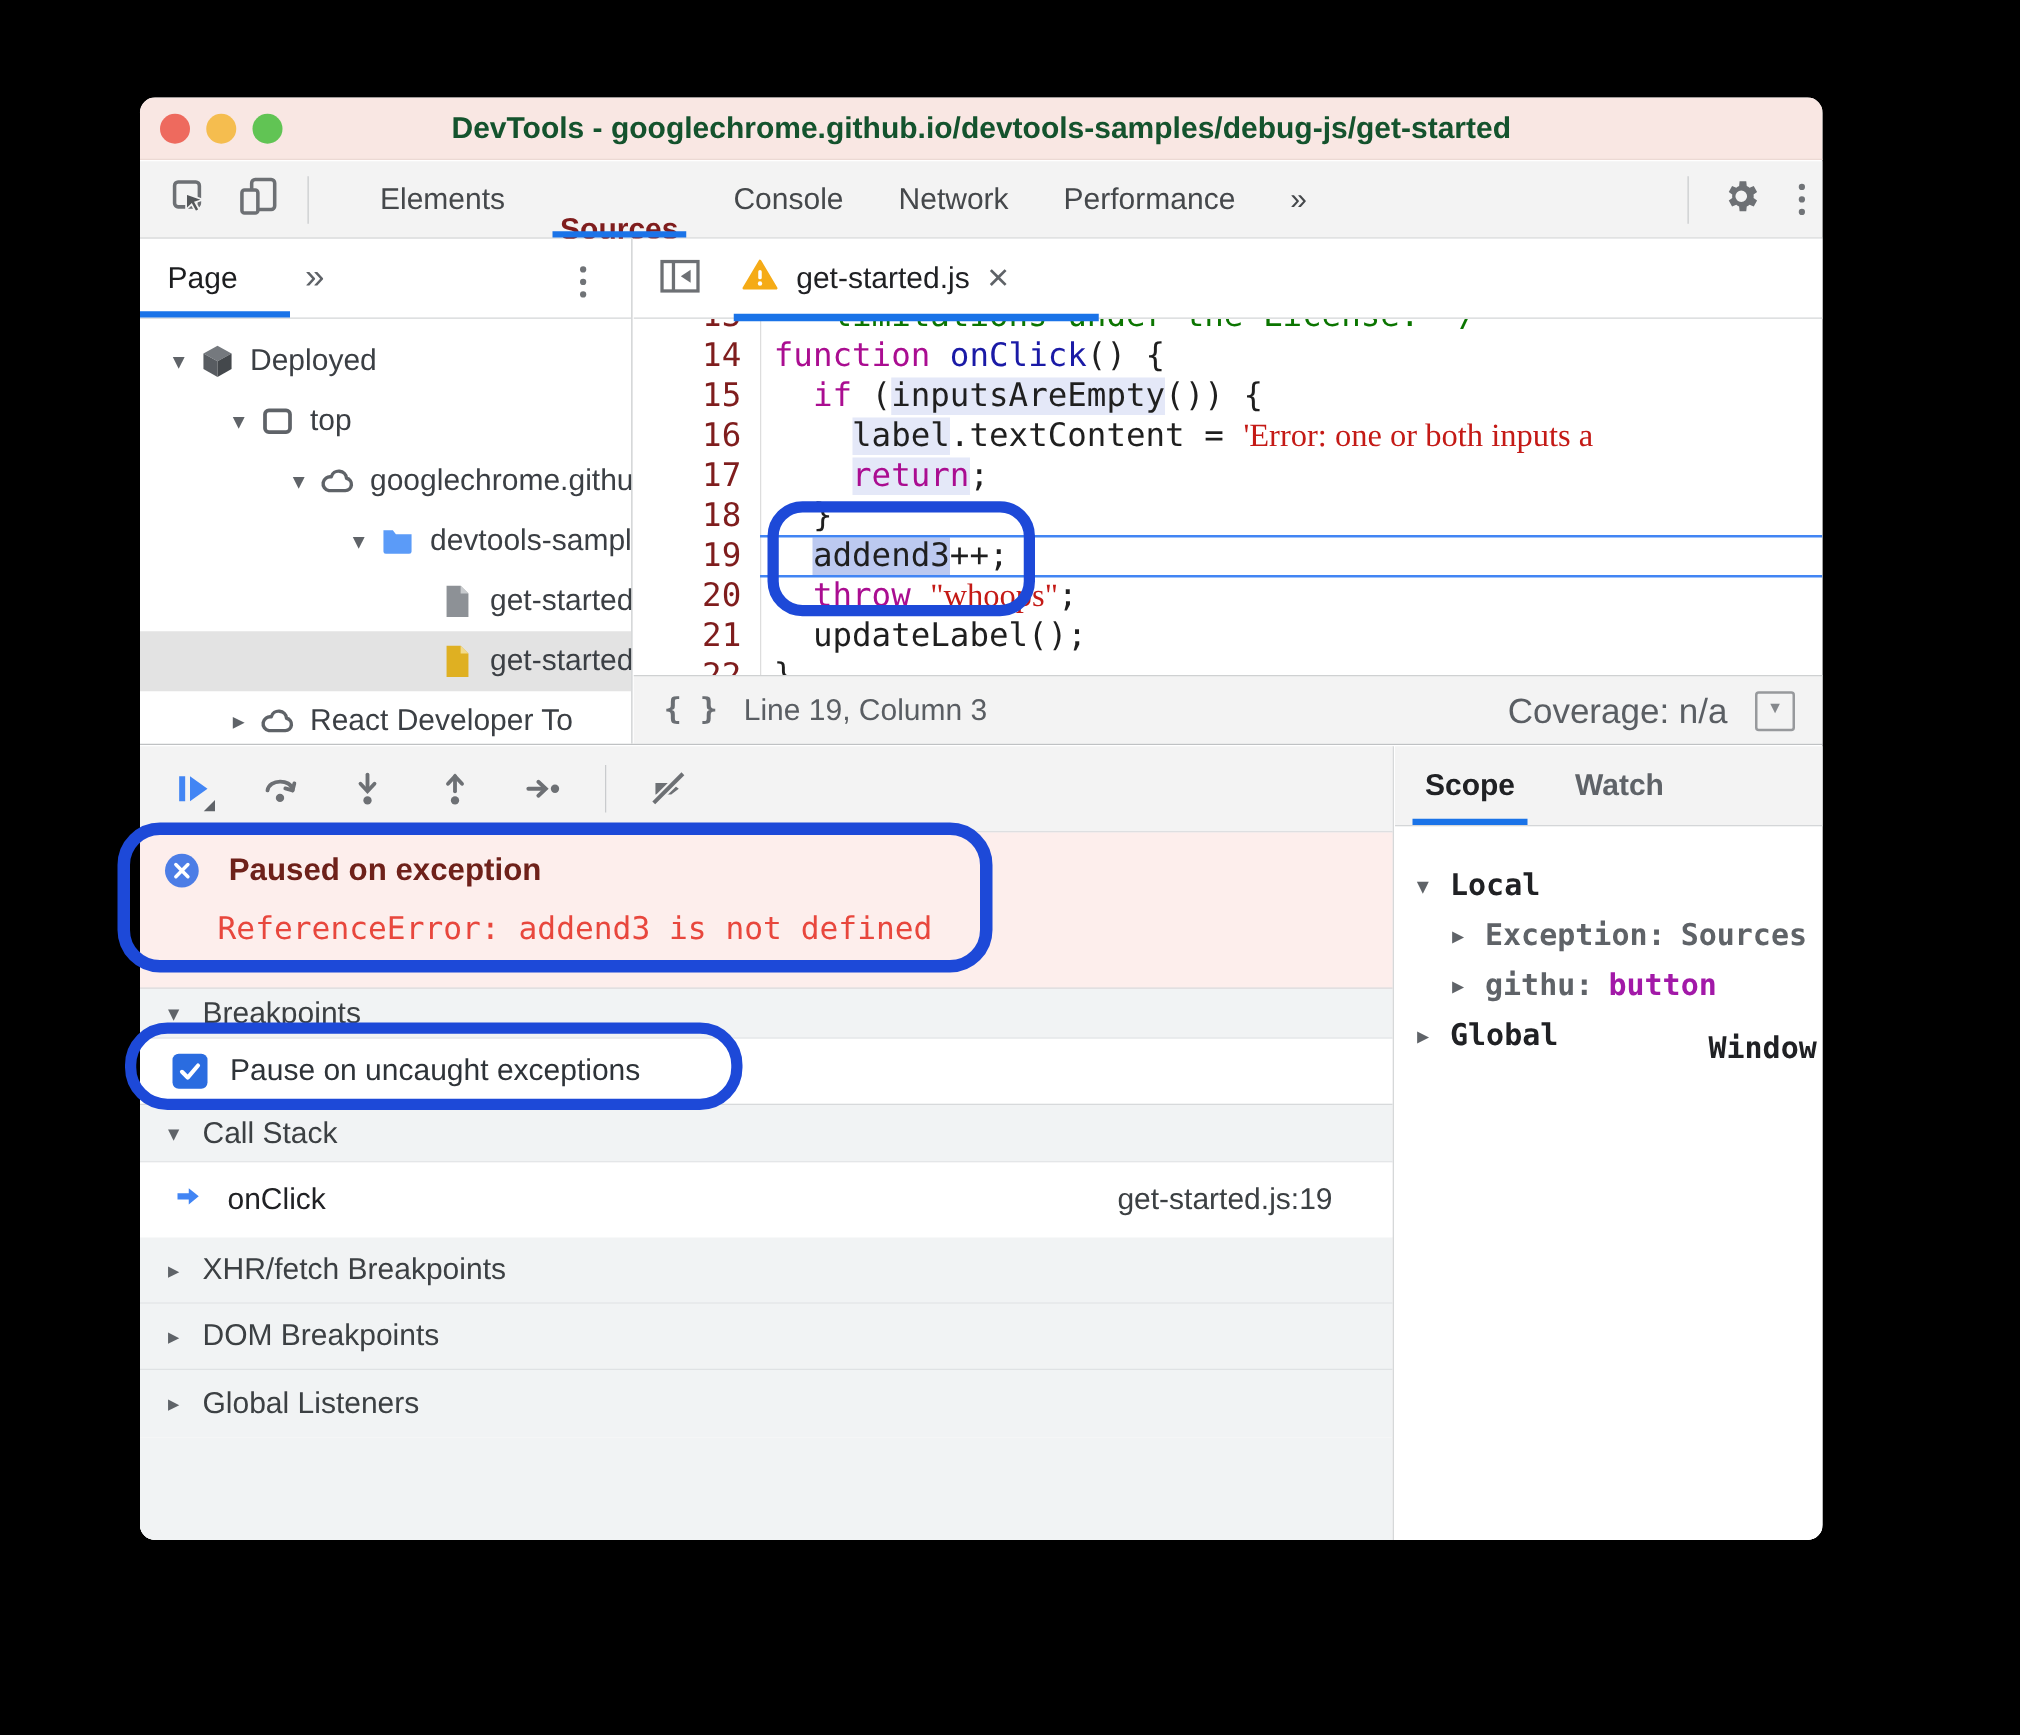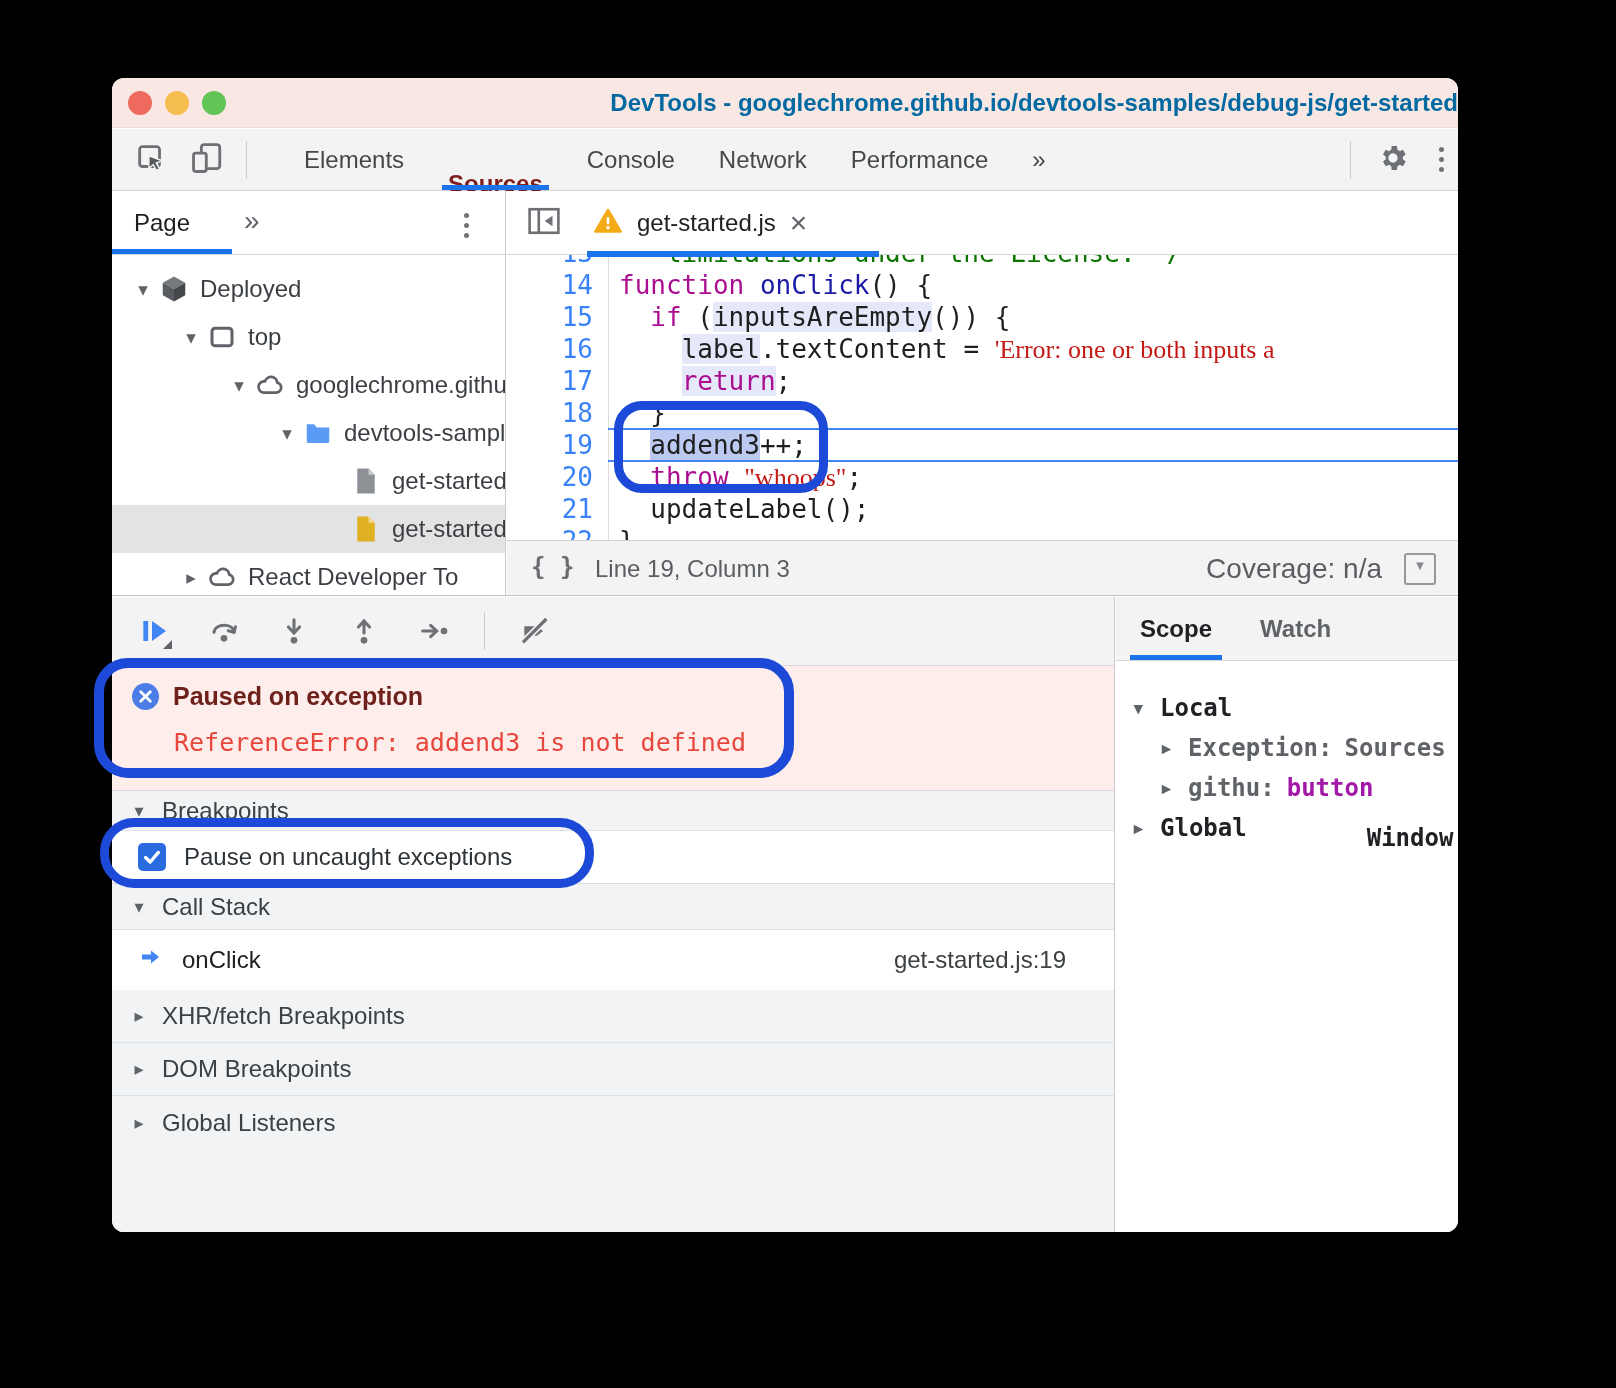--- a/index.html
+++ b/index.html
@@ -6,21 +6,21 @@
   html,body { width:1616px; height:1388px; background:#000; font-family:"Liberation Sans",sans-serif; position:relative; overflow:hidden; }
 
   #window { position:absolute; left:112px; top:78px; width:1346px; height:1154px; background:#fff;
             border-radius:12px; overflow:hidden; box-shadow:0 30px 90px rgba(0,0,0,.65); }
 
   
   .titlebar { position:absolute; top:0; left:0; right:0; height:50px; background:#f9e7e3; border-bottom:1px solid #ecd9d4; }
   .lights { position:absolute; left:16px; top:13px; display:flex; gap:13px; }
   .light { width:24px; height:24px; border-radius:50%; }
   .light.red { background:#ee6a5e; } .light.yellow { background:#f5bd4f; } .light.green { background:#61c454; }
-  .title { text-align:right; line-height:50px; font-size:24px; font-weight:bold; color:#0369a1; }
+  .title { text-align:center; line-height:50px; font-size:24px; font-weight:bold; color:#14532d; }
 
   
   .toolbar { position:absolute; top:51px; left:0; right:0; height:62px; background:#f3f3f3; border-bottom:1px solid #cfd1d2; }
   .tb-icons { position:absolute; left:22px; top:0; height:100%; display:flex; align-items:center; gap:22px; }
   .tb-sep { width:1px; height:38px; background:#c9cbcd; }
   .main-tabs { position:absolute; left:192px; top:0; height:100%; display:flex; align-items:stretch; gap:44px; }
   .tab { position:relative; display:flex; align-items:center; font-size:24px; color:#45484b; cursor:default; }
   .tab.selected { color:#7f1d1d; font-weight:600;margin-top:48px; }
   .tab.selected::after { content:""; position:absolute; left:-6px; right:-6px; bottom:0; height:5px; background:#1a73e8; }
   .tb-right { position:absolute; right:10px; top:0; height:100%; display:flex; align-items:center; gap:26px; }
@@ -47,21 +47,21 @@
   .file-tab { position:absolute; left:86px; top:0; height:100%; display:flex; align-items:center; gap:14px; }
   .file-tab .label { font-size:24px; color:#202124; }
   .file-tab .close { font-size:30px; color:#5f6368; line-height:1; }
   .tab-underline { position:absolute; left:80px; bottom:-3px; width:292px; height:6px; background:#1a73e8; z-index:5; }
 
   .code { position:absolute; top:64px; left:0; right:0; bottom:55px; overflow:hidden;
           font-family:"DejaVu Sans Mono",monospace; font-size:26px; }
   .code::before { content:""; position:absolute; left:101px; top:0; bottom:0; width:1px; background:#ddd; z-index:1; }
   .code-inner { position:absolute; top:-18px; left:0; right:0; }
   .code-line { height:32px; line-height:32px; display:flex; white-space:pre; }
-  .gutter { width:100px; flex:none; text-align:right; padding-right:14px; color:#3b82f6; }
+  .gutter { width:100px; flex:none; text-align:right; padding-right:14px; color:#7f1d1d; }
   .ctext { padding-left:12px; }
   .tok.keyword { color:#aa0d91; } .tok.def { color:#1a1aa6; } .tok.string { color:#c41a16;font-family:Liberation Serif, serif; }
   .tok.comment { color:#0b7500; } .tok.plain { color:#1f1f1f; }
   .tok.hl { background:#e4e8f8; } .tok.sel { background:#bcc9f0; }
   .exec-line { position:absolute; left:101px; right:0; height:2px; background:#4285f4; z-index:2; }
 
   .status { position:absolute; left:0; right:0; bottom:0; height:55px; background:#f3f3f3; border-top:1px solid #cfd1d2; }
   .st-braces { position:absolute; left:24px; top:0; line-height:53px; font-family:"DejaVu Sans Mono",monospace; font-size:24px; font-weight:bold; color:#6a6e73; }
   .st-pos { position:absolute; left:88px; top:0; line-height:55px; font-size:24px; color:#5a5e63; }
   .st-cov { position:absolute; right:76px; top:0; line-height:55px; font-size:28px; color:#5a5e63; }
@@ -70,21 +70,21 @@
 
   
   .bottom { position:absolute; top:517px; left:0; right:0; bottom:0; border-top:1px solid #bfc1c3; background:#fff; }
   .debug-left { position:absolute; left:0; top:1px; bottom:0; width:1003px; border-right:1px solid #c9cbcd; display:flex; flex-direction:column; }
   .dbg-toolbar { height:69px; flex:none; background:#f3f3f3; border-bottom:1px solid #d7d9db; display:flex; align-items:center; padding-left:22px; gap:30px; }
   .dbg-btn { position:relative; width:40px; height:40px; display:flex; align-items:center; justify-content:center; }
   .dbg-btn svg { width:32px; height:32px; }
   .corner-tri { position:absolute; right:2px; bottom:2px; width:0; height:0; border-left:9px solid transparent; border-bottom:9px solid #5f6368; }
 
   .paused { height:125px; flex:none; background:#fdeeec; border-bottom:1px solid #d7d9db; position:relative; }
-  .paused-title { position:absolute; left:20px; top:16px; display:flex; align-items:center; gap:14px; }
+  .paused-title { position:absolute; left:20px; top:16px; display:flex; align-items:center; gap:24px; }
   .pause-x { width:27px; height:27px; border-radius:50%; background:#4c7de6; display:flex; align-items:center; justify-content:center; }
   .paused-title .txt { font-size:25px; font-weight:bold; color:#6e211a; }
   .paused-detail { position:absolute; left:62px; top:62px; font-family:"DejaVu Sans Mono",monospace; font-size:25px; color:#e8473d; }
 
   .sect-header { flex:none; background:#f1f3f4; border-bottom:1px solid #dfe2e4; display:flex; align-items:center; padding-left:16px; gap:12px; font-size:24px; color:#3c4043; }
   .sect-caret { width:22px; text-align:center; font-size:18px; color:#5f6368; }
   .bp-row { flex:none; background:#fff; display:flex; align-items:center; padding-left:26px; gap:18px; font-size:24px; color:#2e3338; }
   .checkbox { width:28px; height:28px; border-radius:5px; flex:none; }
   .checkbox.checked { background:#2a6ce0; display:flex; align-items:center; justify-content:center; }
   .checkbox.unchecked { background:#fff; border:2px solid #767a7e; }

